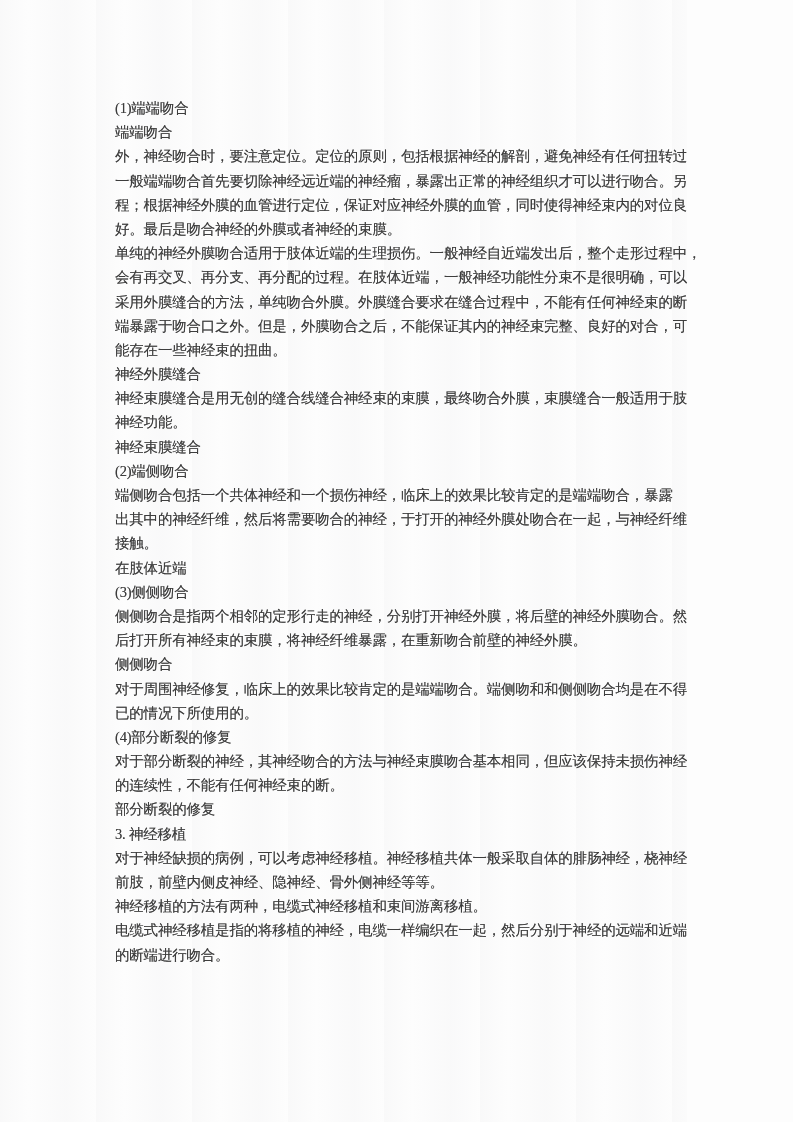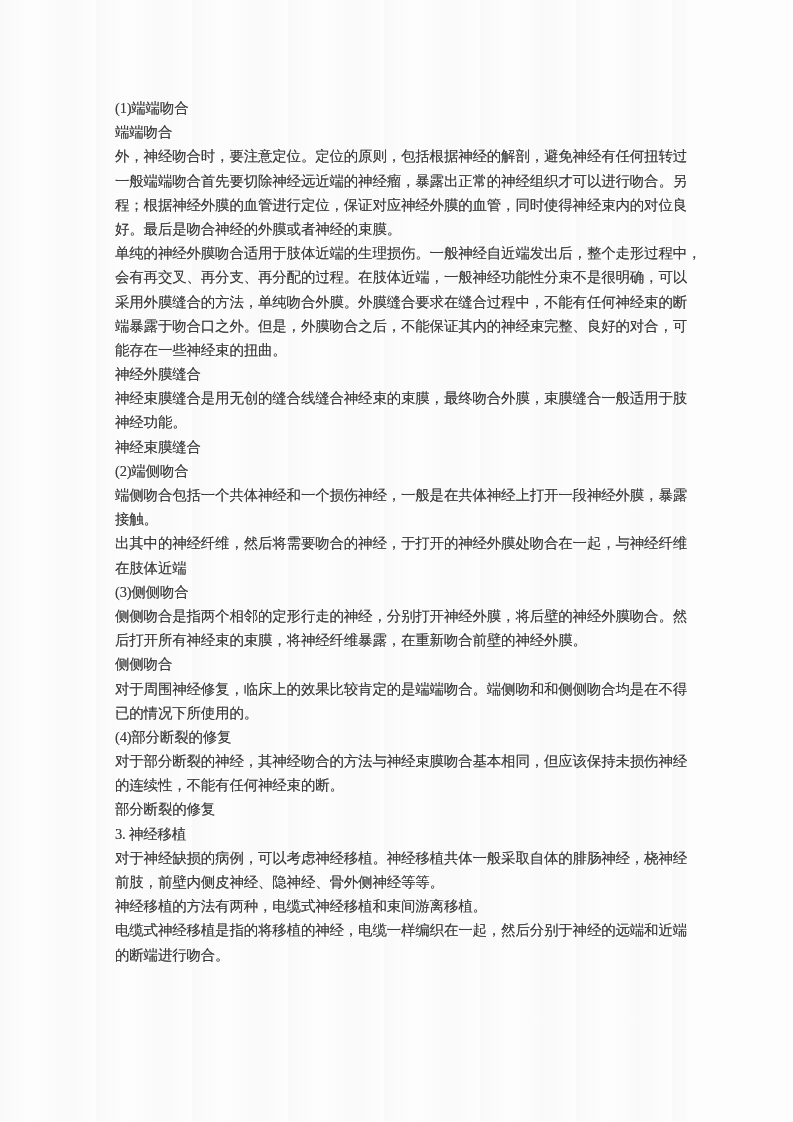--- a/index.html
+++ b/index.html
@@ -54,23 +54,23 @@
       <div class="doc-line">单纯的神经外膜吻合适用于肢体近端的生理损伤。一般神经自近端发出后，整个走形过程中，</div>
       <div class="doc-line">会有再交叉、再分支、再分配的过程。在肢体近端，一般神经功能性分束不是很明确，可以</div>
       <div class="doc-line">采用外膜缝合的方法，单纯吻合外膜。外膜缝合要求在缝合过程中，不能有任何神经束的断</div>
       <div class="doc-line">端暴露于吻合口之外。但是，外膜吻合之后，不能保证其内的神经束完整、良好的对合，可</div>
       <div class="doc-line">能存在一些神经束的扭曲。</div>
       <div class="doc-line">神经外膜缝合</div>
       <div class="doc-line">神经束膜缝合是用无创的缝合线缝合神经束的束膜，最终吻合外膜，束膜缝合一般适用于肢</div>
       <div class="doc-line">神经功能。</div>
       <div class="doc-line">神经束膜缝合</div>
       <div class="doc-line">(2)端侧吻合</div>
-      <div class="doc-line">端侧吻合包括一个共体神经和一个损伤神经，一般是在共体神经上打开一段神经外膜，暴露</div>
+      <div class="doc-line">端侧吻合包括一个共体神经和一个损伤神经，临床上的效果比较肯定的是端端吻合，暴露</div>
+      <div class="doc-line">出其中的神经纤维，然后将需要吻合的神经，于打开的神经外膜处吻合在一起，与神经纤维</div>
       <div class="doc-line">接触。</div>
-      <div class="doc-line">出其中的神经纤维，然后将需要吻合的神经，于打开的神经外膜处吻合在一起，与神经纤维</div>
       <div class="doc-line">在肢体近端</div>
       <div class="doc-line">(3)侧侧吻合</div>
       <div class="doc-line">侧侧吻合是指两个相邻的定形行走的神经，分别打开神经外膜，将后壁的神经外膜吻合。然</div>
       <div class="doc-line">后打开所有神经束的束膜，将神经纤维暴露，在重新吻合前壁的神经外膜。</div>
       <div class="doc-line">侧侧吻合</div>
       <div class="doc-line">对于周围神经修复，临床上的效果比较肯定的是端端吻合。端侧吻和和侧侧吻合均是在不得</div>
       <div class="doc-line">已的情况下所使用的。</div>
       <div class="doc-line">(4)部分断裂的修复</div>
       <div class="doc-line">对于部分断裂的神经，其神经吻合的方法与神经束膜吻合基本相同，但应该保持未损伤神经</div>
       <div class="doc-line">的连续性，不能有任何神经束的断。</div>

